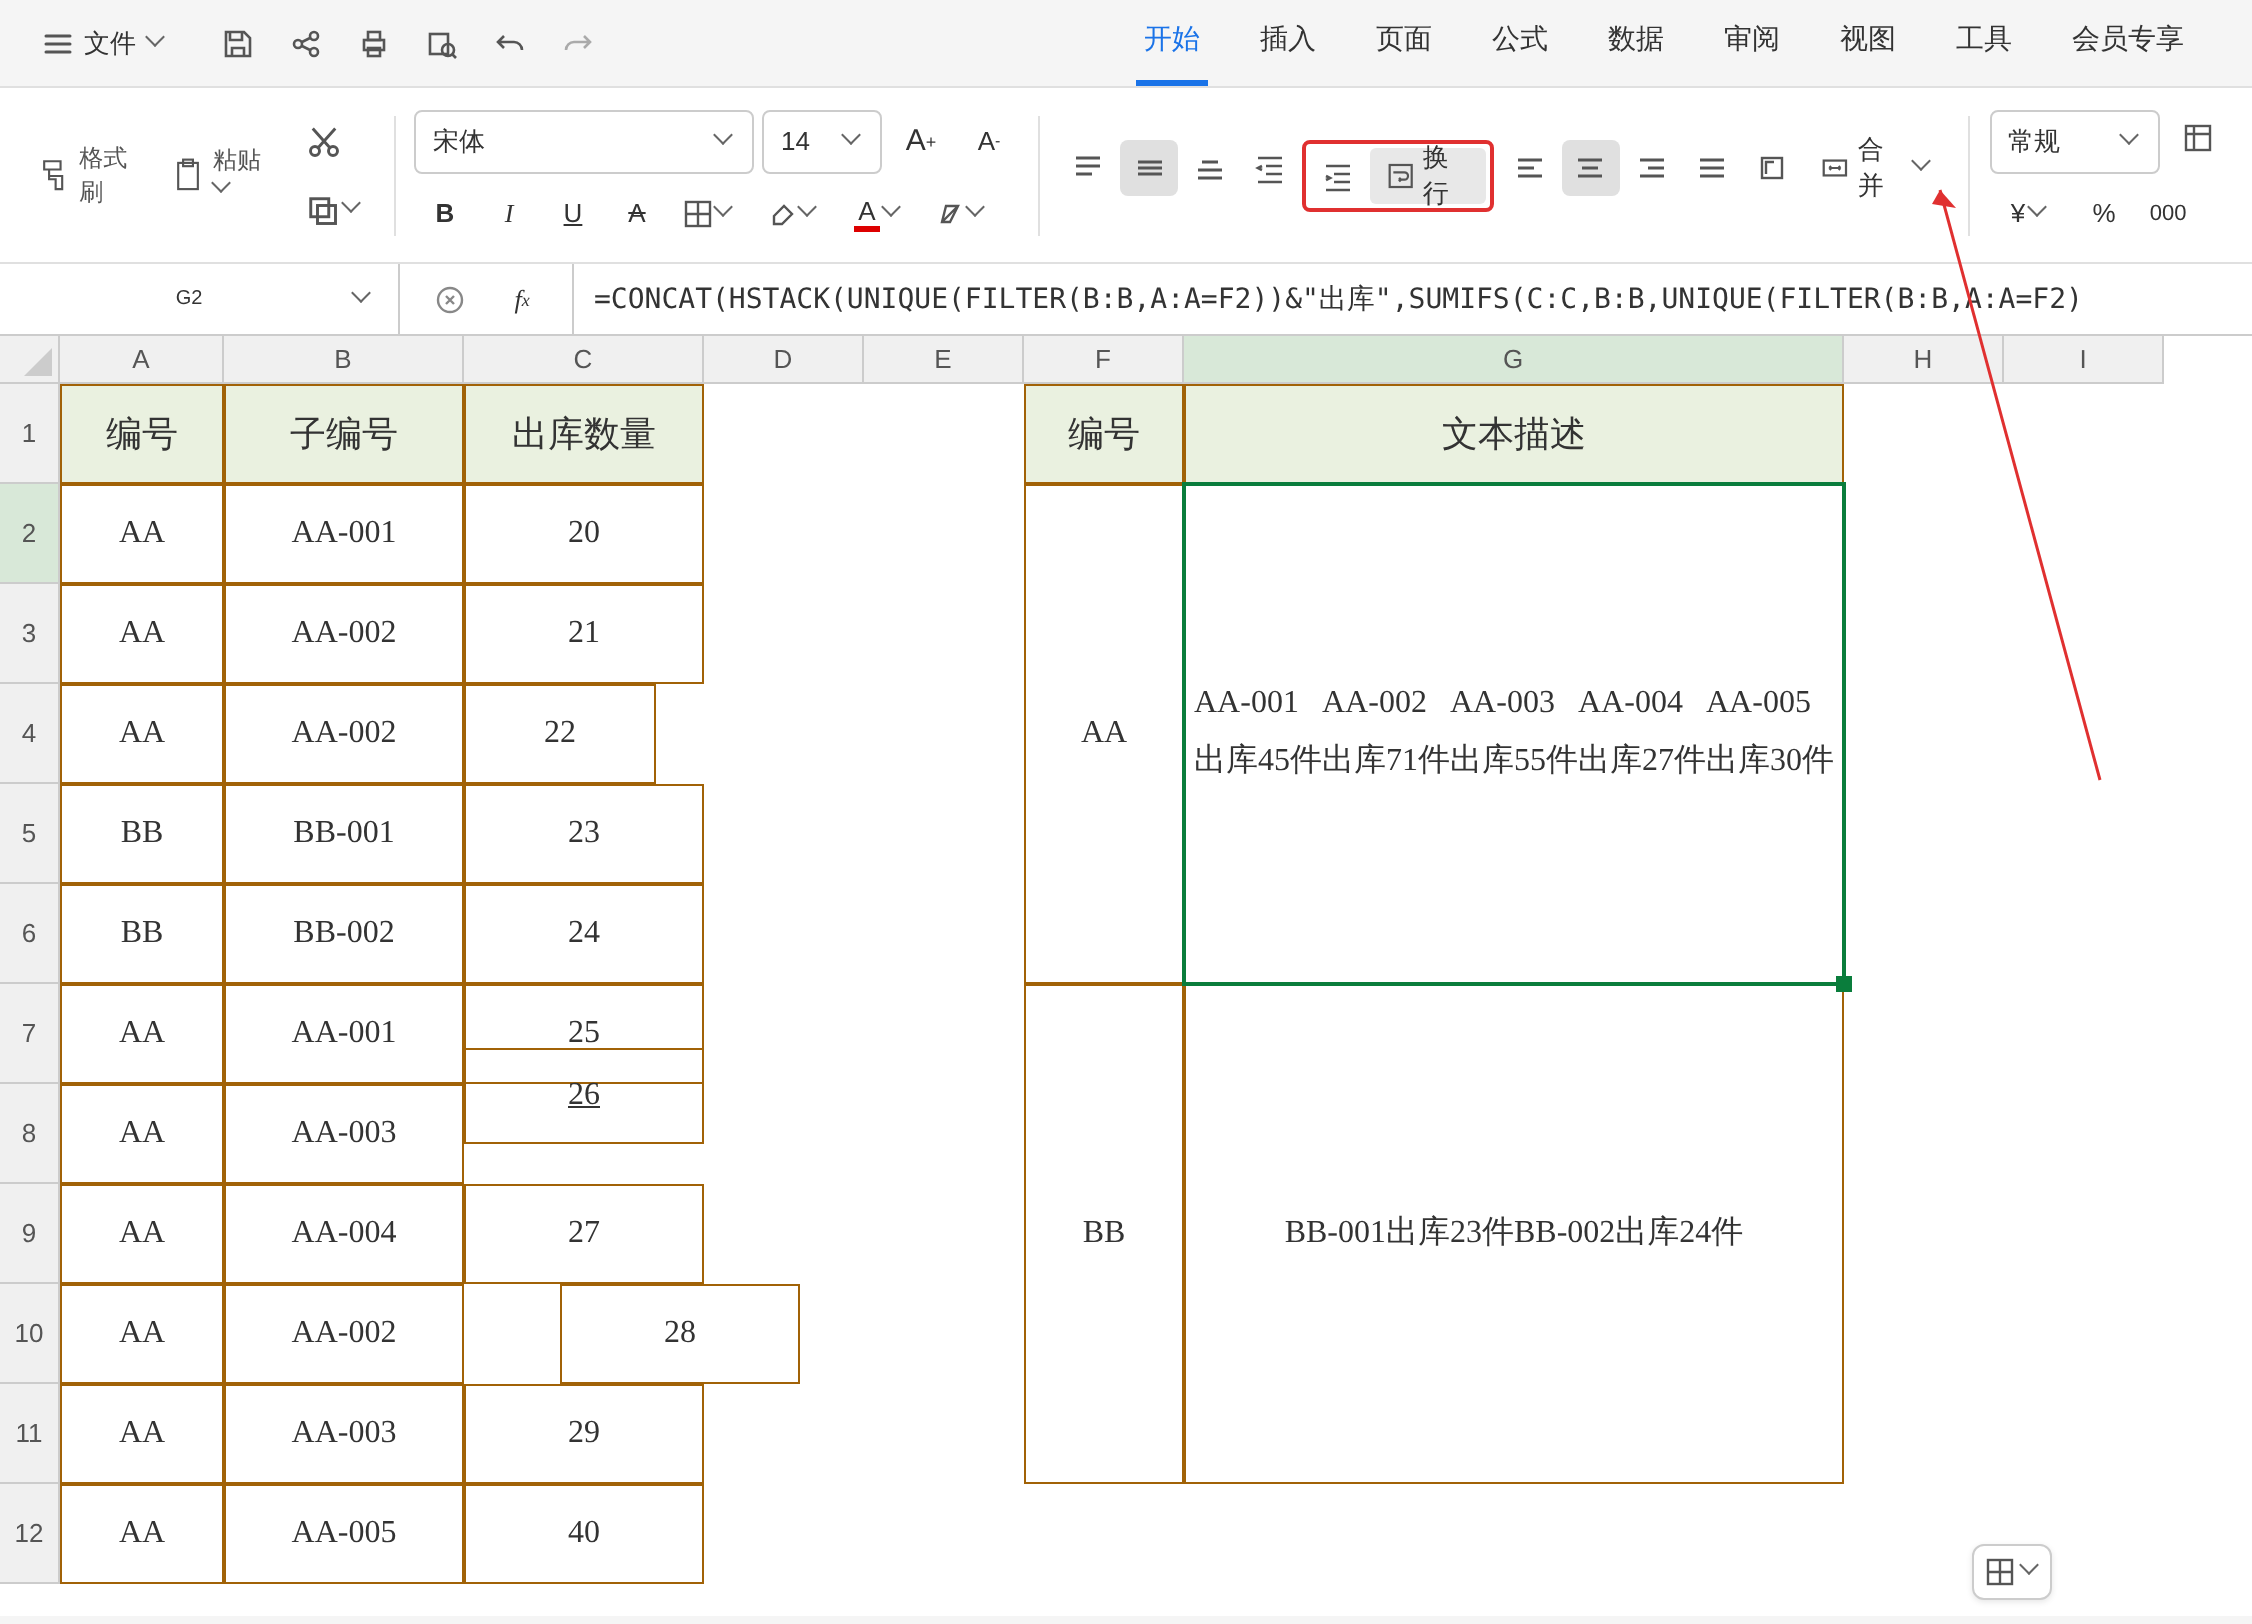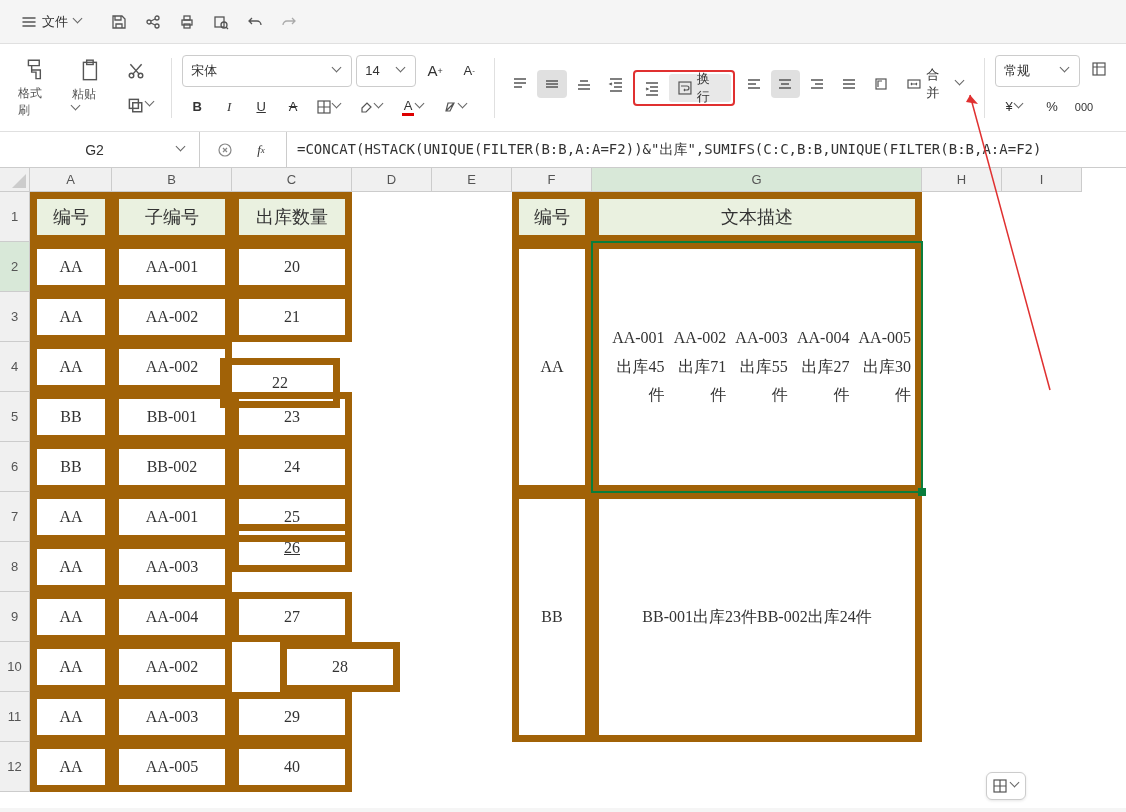--- a/index.html
+++ b/index.html
@@ -71,21 +71,21 @@
   height: 88px;
   background: #fff;
   border-bottom: 1px solid #e0e0e0;
   display: flex;
   align-items: center;
   padding: 0 12px;
   gap: 6px;
 }
 .ribbon-group {
   display: flex;
-  flex-direction: column;
+  flex-direction: row;
   align-items: center;
   gap: 2px;
   padding: 4px 6px;
 }
 .ribbon-group .rglbl { font-size: 12px; color: #555; }
 .ribbon-sep {
   width: 1px;
   height: 60px;
   background: #e0e0e0;
   margin: 0 4px;
@@ -189,21 +189,21 @@
   align-items: stretch;
 }
 .namebox {
   width: 200px;
   border-right: 1px solid #ccc;
   display: flex;
   align-items: center;
   justify-content: space-between;
   padding: 0 12px;
 }
-.namebox .nb-val { flex: 1; text-align: center; font-size: 14px; }
+.namebox .nb-val { flex: 1; text-align: center; font-size: 10px; }
 .fb-icons {
   display: flex;
   align-items: center;
   gap: 6px;
   padding: 0 10px;
   border-right: 1px solid #ccc;
 }
 .fb-formula {
   flex: 1;
   display: flex;
@@ -276,22 +276,21 @@
   justify-content: center;
   font-size: 16px;
   font-family: "SimSun", serif;
   padding: 2px 4px;
 }
 .cell.header {
   background: #eaf1e0;
   font-size: 18px;
 }
 .cell.bordered {
-  border: 7px solid #a16207;
-  text-align: right;
+  border: 1px solid #a16207;
 }
 .cell.multiline {
   flex-direction: row;
   justify-content: center;
   line-height: 1.8;
   font-size: 16px;
   font-family: Liberation Serif, serif;
 }
 .cell.selcell {
   outline: 2px solid #0a7d3c;
@@ -383,20 +382,31 @@
     <div class="qbtn">
         <svg width="16" height="16" viewBox="0 0 16 16">
           <path d="M5 4L2 7l3 3M2 7h8a4 4 0 014 4" fill="none" stroke="#555" stroke-width="1.3"></path>
         </svg>
       </div>
     <div class="qbtn">
         <svg width="16" height="16" viewBox="0 0 16 16">
           <path d="M11 4l3 3-3 3M14 7H6a4 4 0 00-4 4" fill="none" stroke="#aaa" stroke-width="1.3"></path>
         </svg>
       </div>
+  </div>
+  <div class="tabs-main">
+    <div class="mtab active">开始</div>
+    <div class="mtab">插入</div>
+    <div class="mtab">页面</div>
+    <div class="mtab">公式</div>
+    <div class="mtab">数据</div>
+    <div class="mtab">审阅</div>
+    <div class="mtab">视图</div>
+    <div class="mtab">工具</div>
+    <div class="mtab">会员专享</div>
   </div>
 </div>
 
 <div class="ribbon">
   <div class="ribbon-group">
     <svg width="26" height="26" viewBox="0 0 24 24">
         <path d="M5 3h10v5H5zM8 8v4h8v8h-4v-6H8z" fill="none" stroke="#555" stroke-width="1.3"></path>
       </svg>
     <span class="rglbl">格式刷</span>
   </div>
@@ -622,21 +632,21 @@
       <div class="cell header bordered" style="left: 82px; top: 0px; width: 120px; height: 50px;">子编号</div>
       <div class="cell header bordered" style="left: 202px; top: 0px; width: 120px; height: 50px;">出库数量</div>
       <div class="cell bordered" style="left: 0px; top: 50px; width: 82px; height: 50px;">AA</div>
       <div class="cell bordered" style="left: 82px; top: 50px; width: 120px; height: 50px;">AA-001</div>
       <div class="cell bordered" style="left: 202px; top: 50px; width: 120px; height: 50px;">20</div>
       <div class="cell bordered" style="left: 0px; top: 100px; width: 82px; height: 50px;">AA</div>
       <div class="cell bordered" style="left: 82px; top: 100px; width: 120px; height: 50px;">AA-002</div>
       <div class="cell bordered" style="left: 202px; top: 100px; width: 120px; height: 50px;">21</div>
       <div class="cell bordered" style="left: 0px; top: 150px; width: 82px; height: 50px;">AA</div>
       <div class="cell bordered" style="left: 82px; top: 150px; width: 120px; height: 50px;">AA-002</div>
-      <div class="cell bordered" style="left: 190px; top: 150px; width: 120px; height: 50px; margin-top: 16px;">22</div>
+      <div class="cell bordered" style="left: 202px; top: 150px; width: 96px; height: 50px;">22</div>
       <div class="cell bordered" style="left: 0px; top: 200px; width: 82px; height: 50px;">BB</div>
       <div class="cell bordered" style="left: 82px; top: 200px; width: 120px; height: 50px;">BB-001</div>
       <div class="cell bordered" style="left: 202px; top: 200px; width: 120px; height: 50px;">23</div>
       <div class="cell bordered" style="left: 0px; top: 250px; width: 82px; height: 50px;">BB</div>
       <div class="cell bordered" style="left: 82px; top: 250px; width: 120px; height: 50px;">BB-002</div>
       <div class="cell bordered" style="left: 202px; top: 250px; width: 120px; height: 50px;">24</div>
       <div class="cell bordered" style="left: 0px; top: 300px; width: 82px; height: 50px;">AA</div>
       <div class="cell bordered" style="left: 82px; top: 300px; width: 120px; height: 50px;">AA-001</div>
       <div class="cell bordered" style="left: 202px; top: 300px; width: 120px; height: 50px;">25</div>
       <div class="cell bordered" style="left: 0px; top: 350px; width: 82px; height: 50px;">AA</div>

